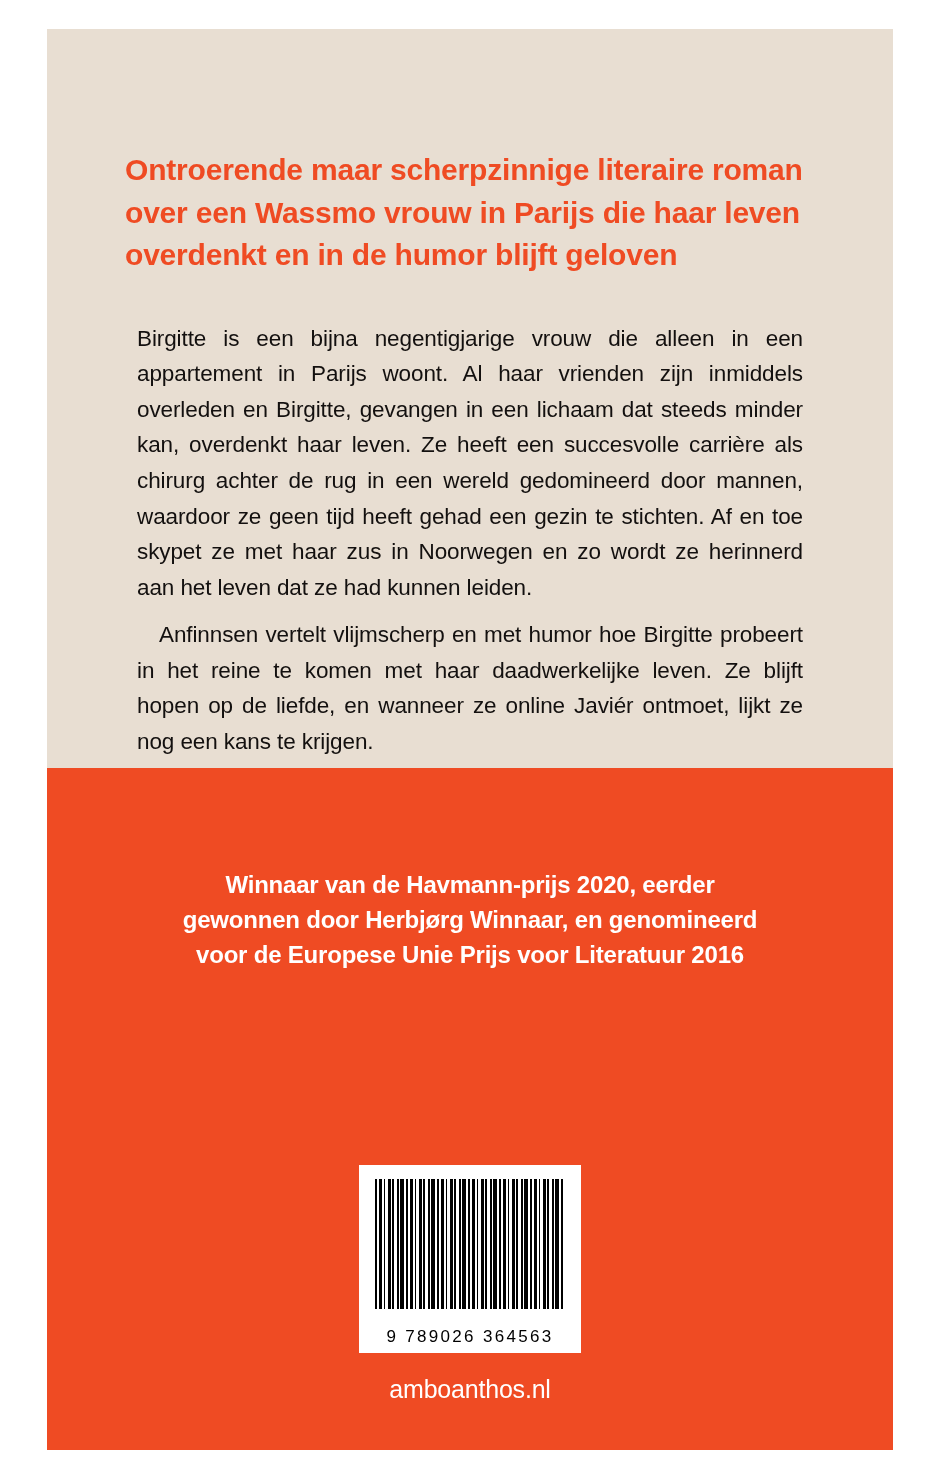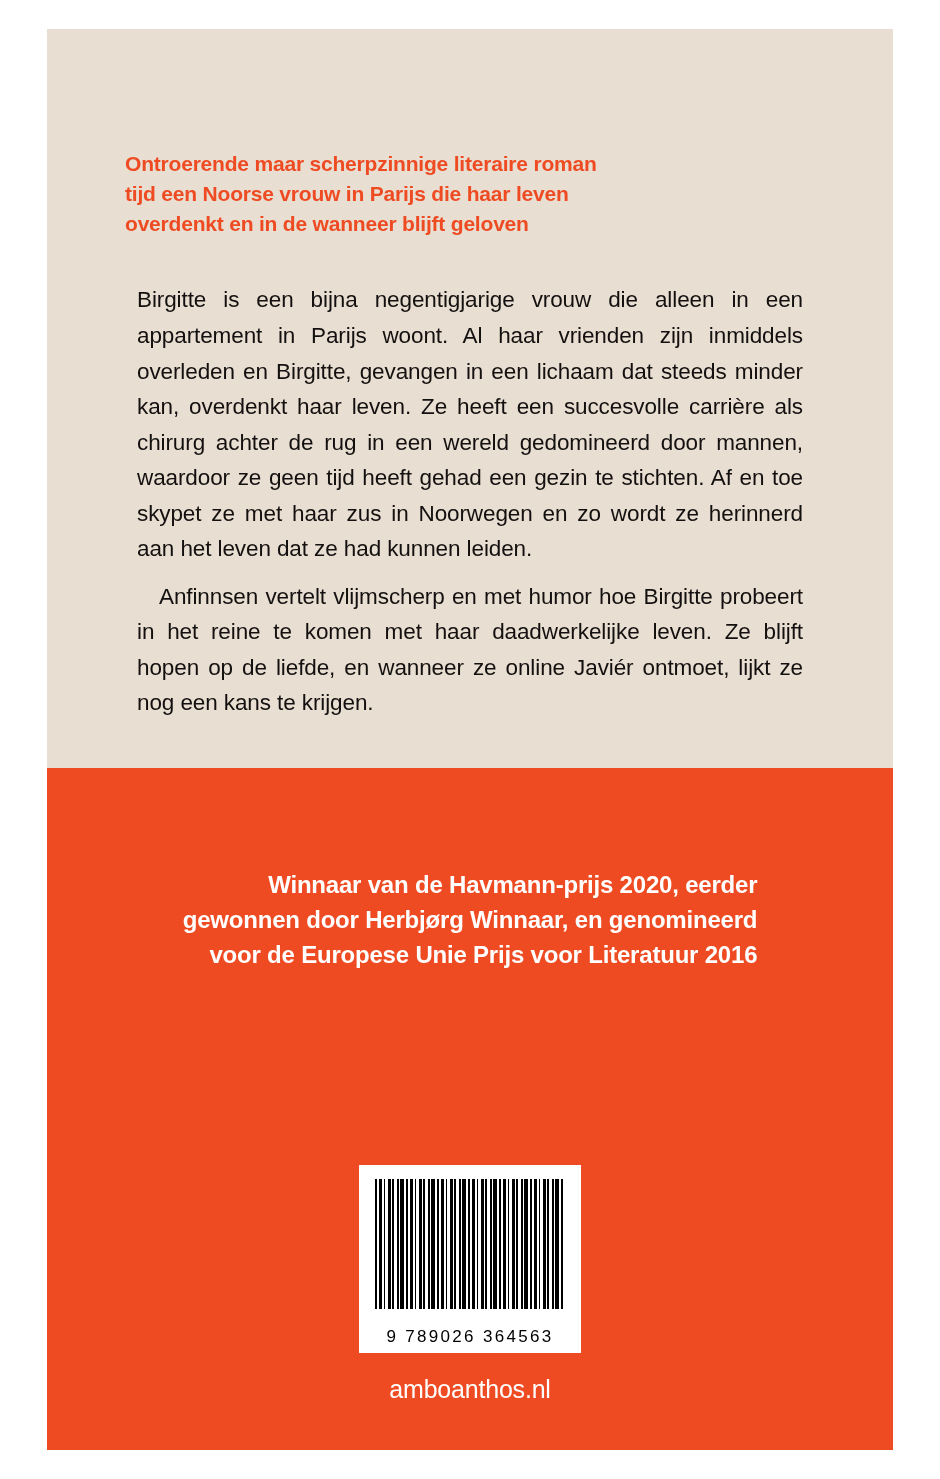--- a/index.html
+++ b/index.html
@@ -25,21 +25,21 @@
     flex-direction: column;
   }
   .top-panel {
     background: #e8ded2;
     height: 739px;
     box-sizing: border-box;
     padding: 120px 78px 0 78px;
   }
   .tagline {
     color: #ef4b23;
-    font-size: 21px;
+    font-size: 30px;
     font-weight: bold;
     line-height: 1.42;
     letter-spacing: -0.2px;
     margin: 0 0 44px 0;
   }
   .tagline span {
     display: block;
   }
   .blurb {
     color: #13100f;
@@ -69,21 +69,20 @@
     color: #ffffff;
     font-size: 24px;
     font-weight: bold;
     line-height: 1.45;
     text-align: center;
     margin: 0;
     letter-spacing: -0.2px;
   }
   .award-text span {
     display: block;
-    text-align: right;
   }
   .barcode-area {
     margin-top: 193px;
     display: flex;
     flex-direction: column;
     align-items: center;
   }
   .barcode-box {
     background: #ffffff;
     width: 222px;
@@ -124,22 +123,22 @@
   }
 </style>
 </head>
 <body>
 
 <div class="book-back-cover">
 
   <div class="top-panel">
     <div class="tagline">
       <span>Ontroerende maar scherpzinnige literaire roman</span>
-      <span>tijd een Noorse vrouw in Parijs die haar leven</span>
-      <span>overdenkt en in de wanneer blijft geloven</span>
+      <span>over een Wassmo vrouw in Parijs die haar leven</span>
+      <span>overdenkt en in de humor blijft geloven</span>
     </div>
     <div class="blurb">
       <p>Birgitte is een bijna negentigjarige vrouw die alleen in een appartement in Parijs woont. Al haar vrienden zijn inmiddels overleden en Birgitte, gevangen in een lichaam dat steeds minder kan, overdenkt haar leven. Ze heeft een succesvolle carrière als chirurg achter de rug in een wereld gedomineerd door mannen, waardoor ze geen tijd heeft gehad een gezin te stichten. Af en toe skypet ze met haar zus in Noorwegen en zo wordt ze herinnerd aan het leven dat ze had kunnen leiden.</p>
       <p>Anfinnsen vertelt vlijmscherp en met humor hoe Birgitte probeert in het reine te komen met haar daadwerkelijke leven. Ze blijft hopen op de liefde, en wanneer ze online Javiér ontmoet, lijkt ze nog een kans te krijgen.</p>
     </div>
   </div>
 
   <div class="bottom-panel">
     <div class="award-text">
       <span>Winnaar van de Havmann-prijs 2020, eerder</span>

